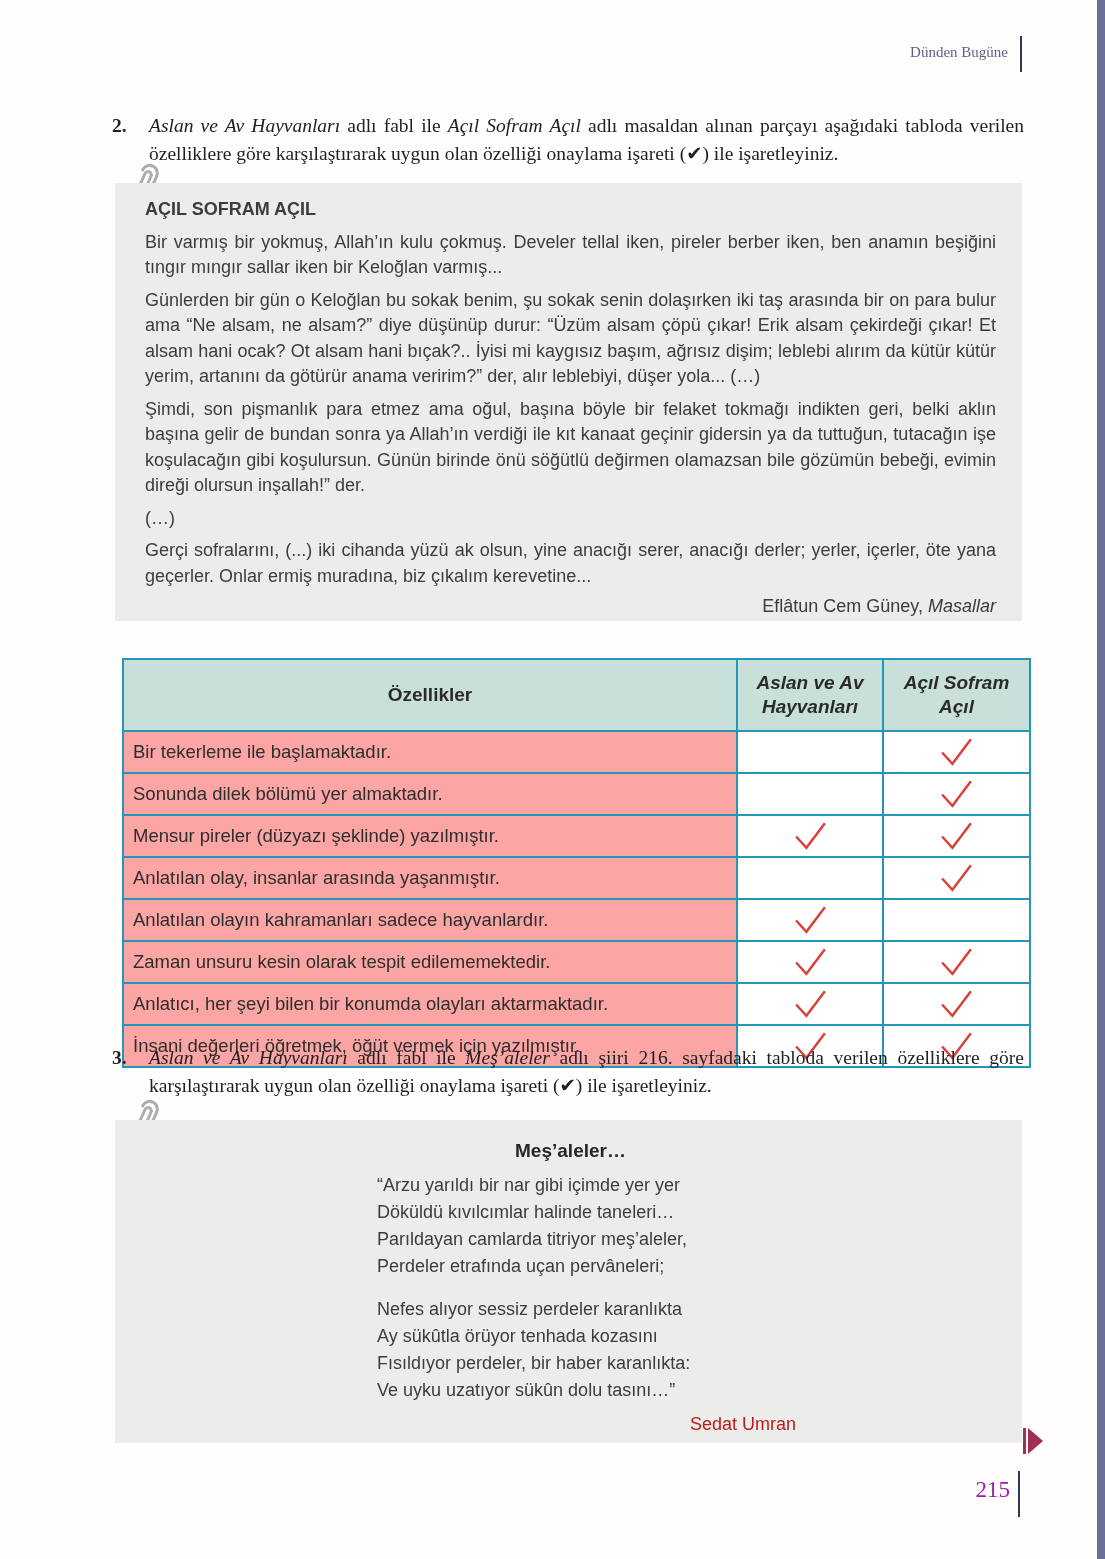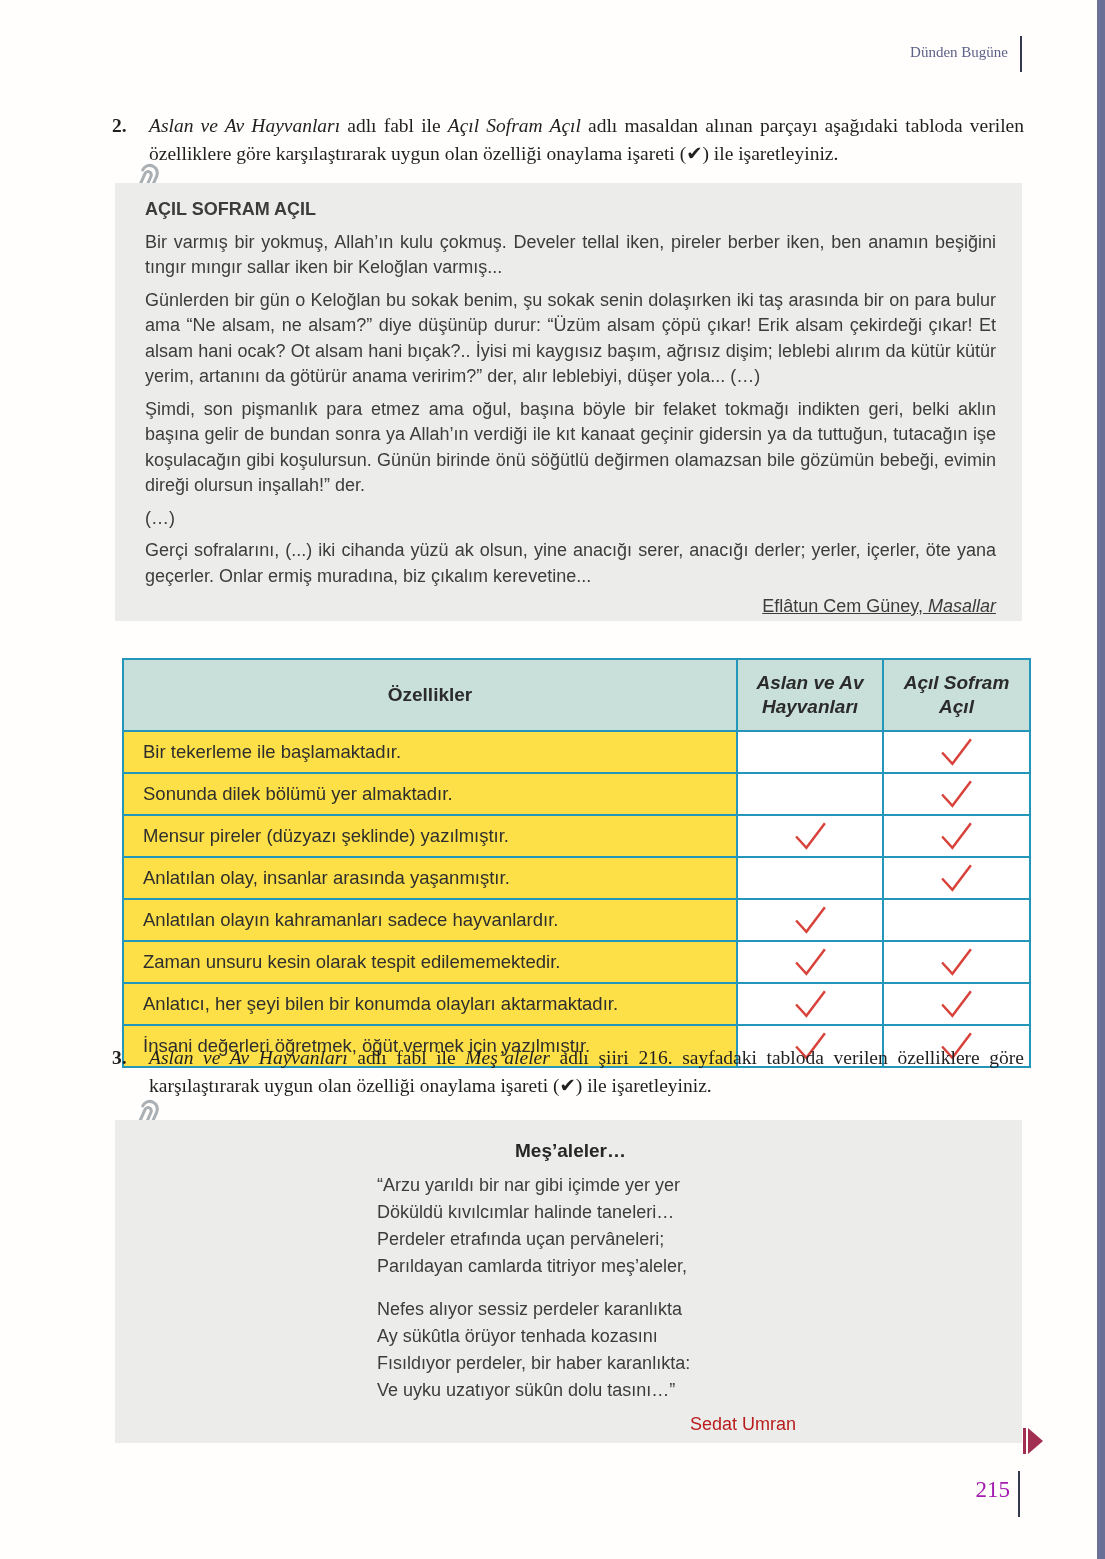--- a/index.html
+++ b/index.html
@@ -20,34 +20,34 @@
   .q-text{display:block;margin-left:37px;}
   .q-title{font-style:italic;}
   .q2{top:112px;}
   .q3{top:1044px;}
   
   .grey-box{position:absolute;left:115px;width:907px;background:#ececeb;box-sizing:border-box;}
   .box1{top:183px;padding:14px 26px 4px 30px;}
   .box2{top:1120px;height:323px;padding:20px 26px 14px 30px;}
   .box-title{text-align:center;font-weight:bold;font-size:19px;color:#262626;margin:0 0 10px 0;}
   .story p{margin:0 0 7px 0;font-size:18px;line-height:25.5px;color:#3c3c3c;text-align:justify;}
-  .attribution{text-align:right;font-size:18px;color:#3c3c3c;margin-top:4px;text-decoration:underline;}
+  .attribution{text-align:right;font-size:18px;color:#3c3c3c;margin-top:4px;}
   .attribution .work{font-style:italic;}
   
   .paperclip{position:absolute;transform:rotate(24deg);}
   .clip1{left:124px;top:156px;}
   .clip2{left:124px;top:1092px;}
   
   table.compare{position:absolute;left:122px;top:658px;width:907px;border-collapse:collapse;
     table-layout:fixed;}
   table.compare th,table.compare td{border:2px solid #2396ba;box-sizing:border-box;}
   table.compare th{background:#c9dfda;height:72px;font-size:19px;color:#2b2b2b;
     text-align:center;vertical-align:middle;line-height:24px;}
   th.italic-head{font-style:italic;}
-  td.label-cell{background:#fde047;font-size:18.5px;color:#2e2e2e;padding:0 6px 0 19px;
+  td.label-cell{background:#fca5a5;font-size:18.5px;color:#2e2e2e;padding:0 6px 0 9px;
     height:36px;vertical-align:middle;}
   td.check-cell{background:#ffffff;text-align:center;vertical-align:middle;}
   td.check-cell svg{visibility:hidden;display:inline-block;margin-top:3px;}
   td.check-cell[data-checked="true"] svg{visibility:visible;}
   
   .poem-body{margin-left:232px;font-size:18px;line-height:27px;color:#3c3c3c;}
   .stanza{margin:0 0 16px 0;}
   .poem-author{margin-left:545px;font-size:18px;color:#b91c1c;margin-top:-6px;}
   
   .next-arrow{position:absolute;left:1023px;top:1428px;display:flex;align-items:center;}
@@ -184,22 +184,22 @@
   <svg class="paperclip clip2" width="36" height="66" viewBox="0 0 30 56">
     <path d="M9 13 a6.5 6.5 0 0 1 13 0 v29 a5 5 0 0 1 -10 0 v-27 a2.8 2.8 0 0 1 5.6 0 v25" fill="none" stroke="#abb0b4" stroke-width="2.6" stroke-linecap="round"></path>
   </svg>
 
   <div class="grey-box box2">
     <p class="box-title">Meş’aleler…</p>
     <div class="poem-body">
       <div class="stanza">
         <div>“Arzu yarıldı bir nar gibi içimde yer yer</div>
         <div>Döküldü kıvılcımlar halinde taneleri…</div>
+        <div>Parıldayan camlarda titriyor meş’aleler,</div>
         <div>Perdeler etrafında uçan pervâneleri;</div>
-        <div>Parıldayan camlarda titriyor meş’aleler,</div>
       </div>
       <div class="stanza">
         <div>Nefes alıyor sessiz perdeler karanlıkta</div>
         <div>Ay sükûtla örüyor tenhada kozasını</div>
         <div>Fısıldıyor perdeler, bir haber karanlıkta:</div>
         <div>Ve uyku uzatıyor sükûn dolu tasını…”</div>
       </div>
     </div>
     <div class="poem-author">Sedat Umran</div>
   </div>

